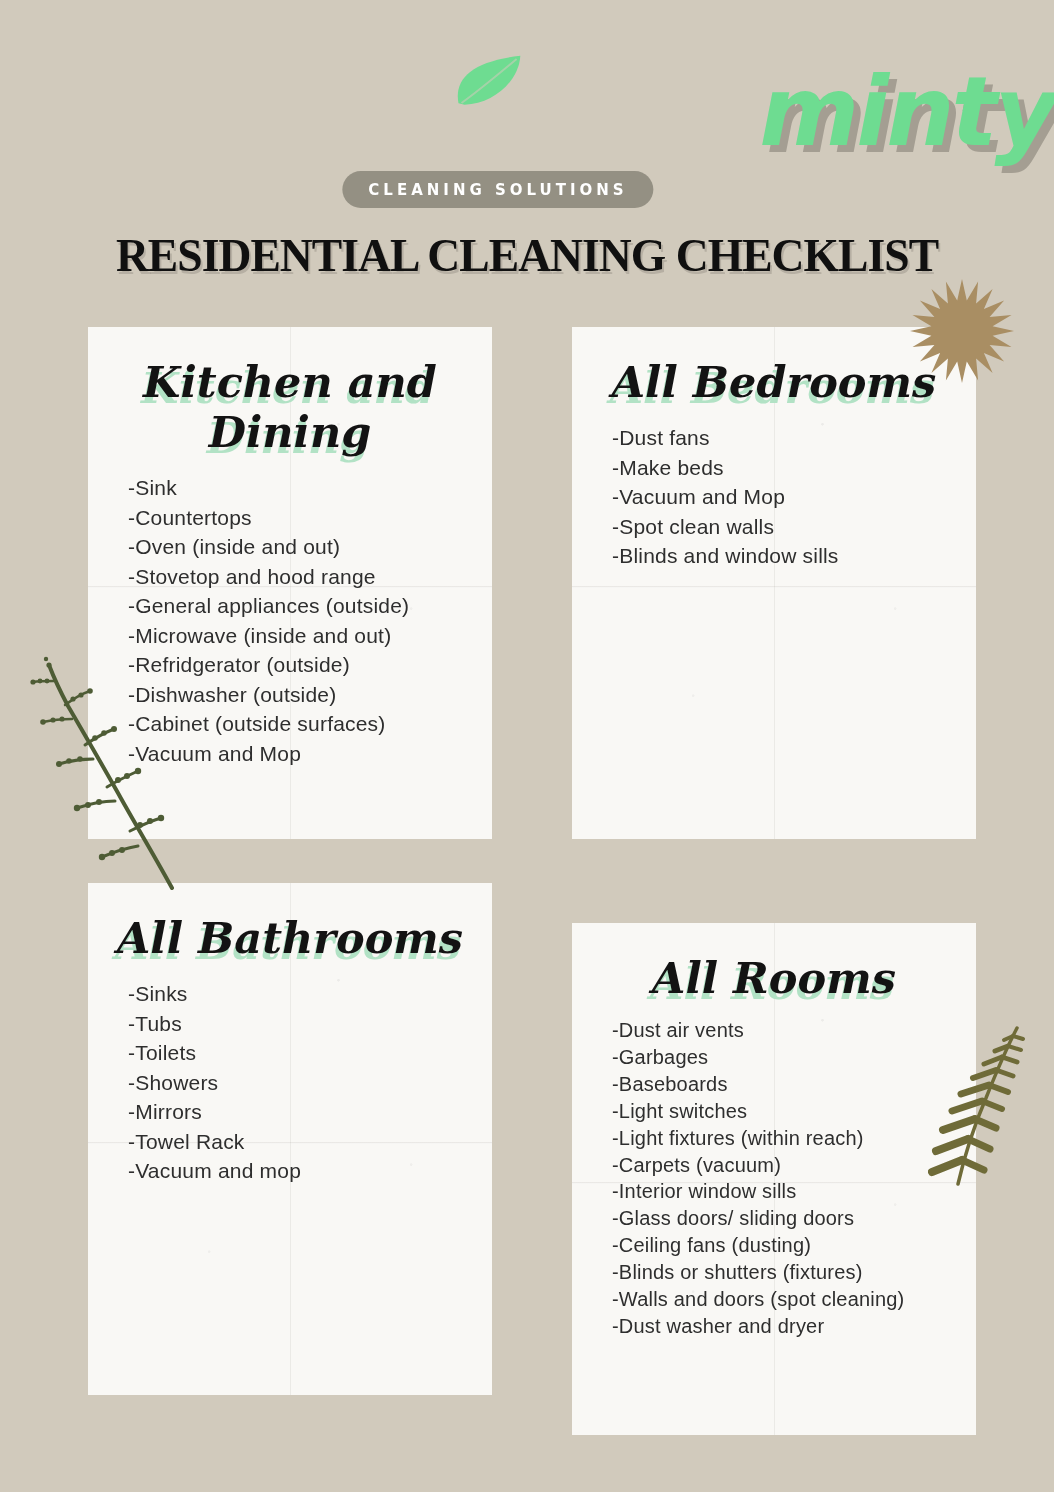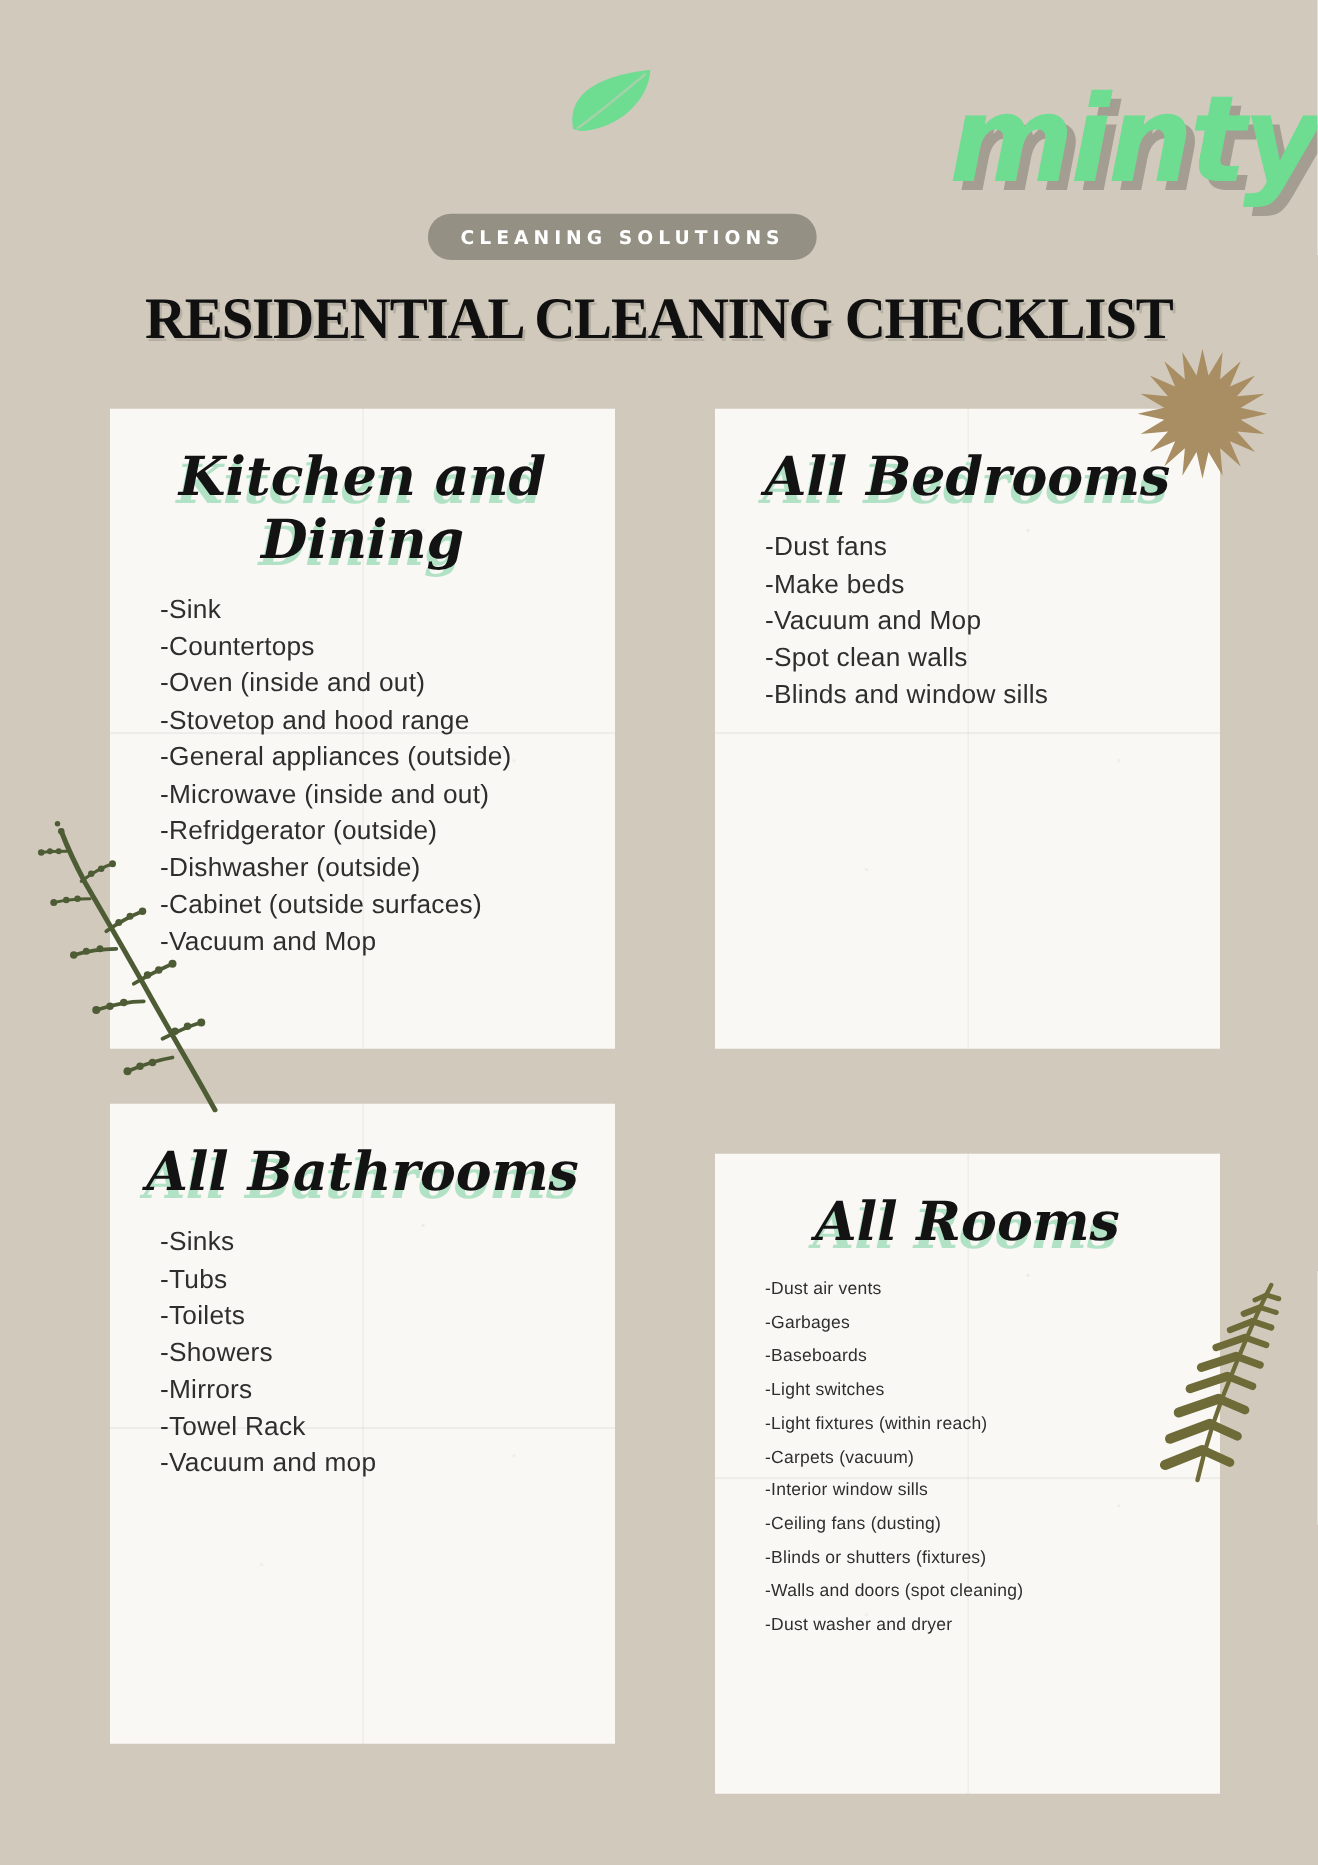--- a/index.html
+++ b/index.html
@@ -110,21 +110,21 @@
     list-style:none;
     margin:16px 0 0 40px;
     padding-right:10px;
     font-size:21px;
     letter-spacing:0.2px;
     color:var(--list-text);
     position:relative;z-index:3;
   }
   .checklist li{line-height:29.5px;}
   .card-4 .checklist li{line-height:26.9px;}
-  .card-4 .checklist{margin-top:14px;font-size:14px;}
+  .card-4 .checklist{margin-top:14px;font-size:20px;}
   
   .starburst{position:absolute;left:910px;top:279px;width:104px;height:104px;z-index:5;}
   .starburst polygon{fill:var(--starburst-color);}
   .fern-left{position:absolute;left:26px;top:650px;width:150px;height:240px;z-index:5;}
   .fern-right{position:absolute;left:928px;top:1020px;width:100px;height:170px;z-index:5;}
   .leaf-shape{fill:var(--brand-green);}
 </style>
 </head>
 <body>
 
@@ -186,20 +186,21 @@
   <section class="card card-4">
     <h2 class="section-title">All Rooms</h2>
     <ul class="checklist">
       <li>-Dust air vents</li>
       <li>-Garbages</li>
       <li>-Baseboards</li>
       <li>-Light switches</li>
       <li>-Light fixtures (within reach)</li>
       <li>-Carpets (vacuum)</li>
       <li>-Interior window sills</li>
+      <li>-Glass doors/ sliding doors</li>
       <li>-Ceiling fans (dusting)</li>
       <li>-Blinds or shutters (fixtures)</li>
       <li>-Walls and doors (spot cleaning)</li>
       <li>-Dust washer and dryer</li>
     </ul>
   </section>
 
   <svg class="starburst" viewBox="0 0 104 104" aria-hidden="true">
     <polygon points="104,52 82.6,56.8 101.5,68.1 79.6,66.1 94.1,82.6 73.9,73.9 82.6,94.1 66.1,79.6 68.1,101.5 56.8,82.6 52,104 47.2,82.6 35.9,101.5 37.9,79.6 21.4,94.1 30.1,73.9 9.9,82.6 24.4,66.1 2.5,68.1 21.4,56.8 0,52 21.4,47.2 2.5,35.9 24.4,37.9 9.9,21.4 30.1,30.1 21.4,9.9 37.9,24.4 35.9,2.5 47.2,21.4 52,0 56.8,21.4 68.1,2.5 66.1,24.4 82.6,9.9 73.9,30.1 94.1,21.4 79.6,37.9 101.5,35.9 82.6,47.2"></polygon>
   </svg>

